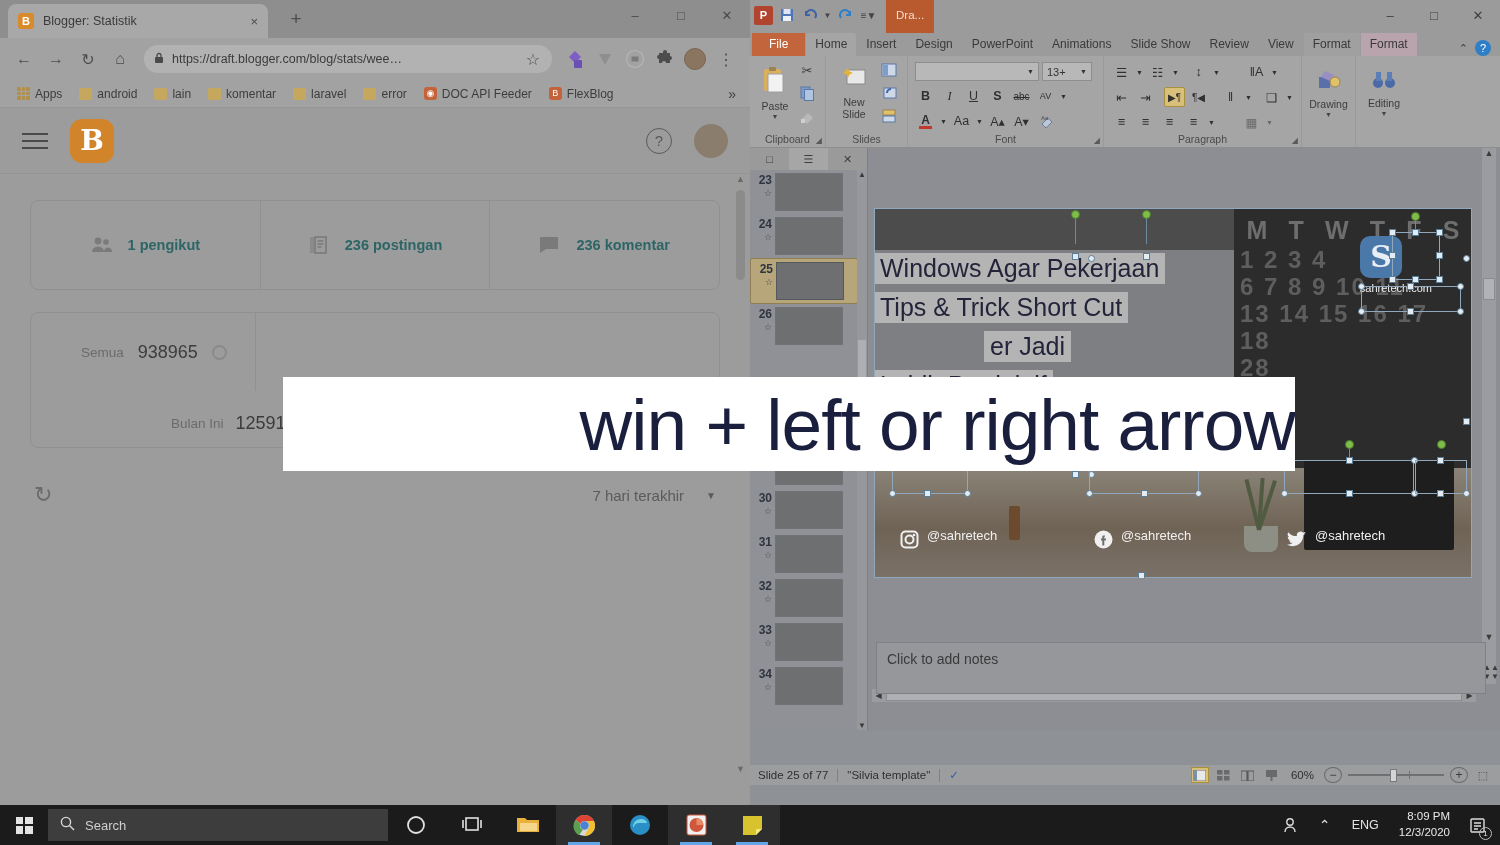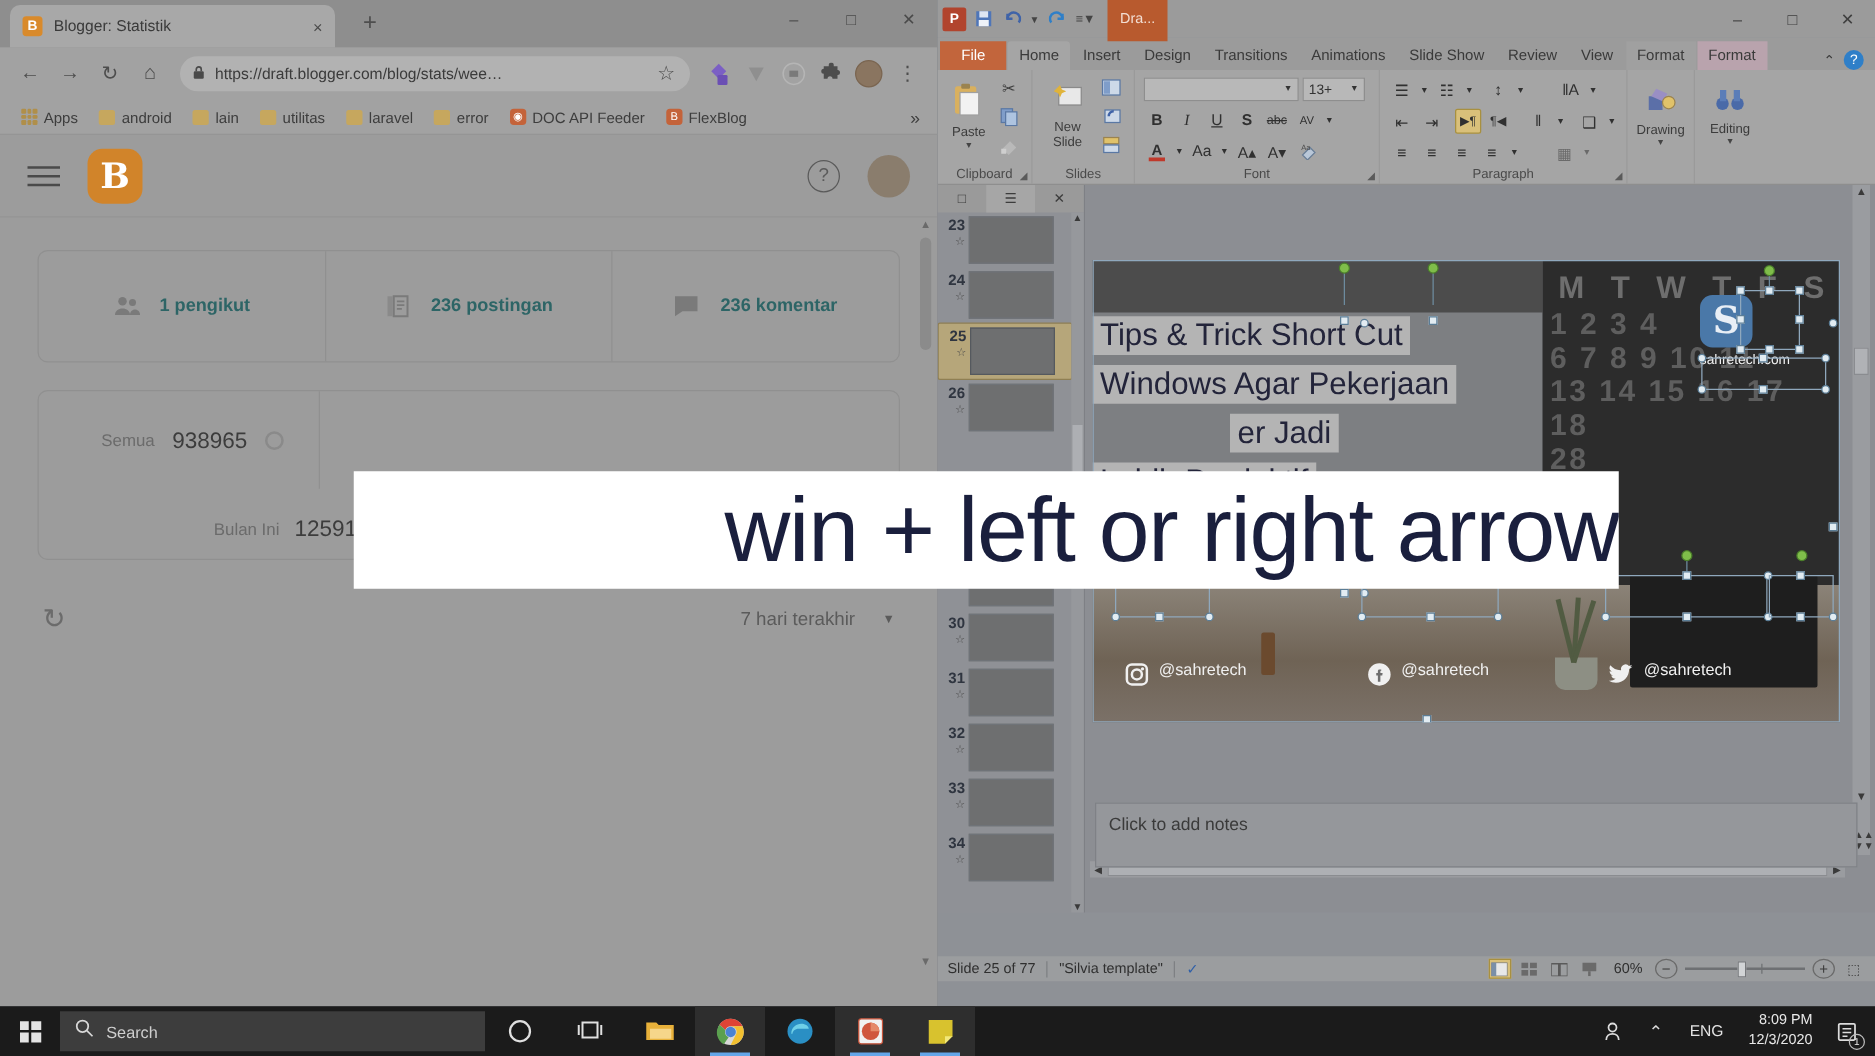--- a/index.html
+++ b/index.html
@@ -372,21 +372,21 @@
       <div class="bm">
         <span class="bm-folder"></span>
         <span>android</span>
       </div>
       <div class="bm">
         <span class="bm-folder"></span>
         <span>lain</span>
       </div>
       <div class="bm">
         <span class="bm-folder"></span>
-        <span>utilitas</span>
+        <span>komentar</span>
       </div>
       <div class="bm">
         <span class="bm-folder"></span>
         <span>laravel</span>
       </div>
       <div class="bm">
         <span class="bm-folder"></span>
         <span>error</span>
       </div>
       <div class="bm">
@@ -518,21 +518,21 @@
         <div>□</div>
         <div>✕</div>
       </div>
     </div>
 
     <div class="ppt-tabs">
       <div class="ptab file">File</div>
       <div class="ptab active">Home</div>
       <div class="ptab">Insert</div>
       <div class="ptab">Design</div>
-      <div class="ptab">Transitions</div>
+      <div class="ptab">PowerPoint</div>
       <div class="ptab">Animations</div>
       <div class="ptab">Slide Show</div>
       <div class="ptab">Review</div>
       <div class="ptab">View</div>
       <div class="ptab fmt1">Format</div>
       <div class="ptab fmt2">Format</div>
       <div class="ptab-right">
         <span style="font-size:11px;color:#3a3a3a">⌃</span>
         <span style="width:16px;height:16px;border-radius:50%;background:#2f7fc8;color:#fff;font-size:11px;text-align:center;line-height:16px">?</span>
       </div>
@@ -833,22 +833,22 @@
               <div>6  7   8   9 10 11</div>
               <div>13 14 15 16 17 18</div>
               <div>28</div>
             </div>
           </div>
 
           <div class="slogo">S</div>
           <div class="sdom">sahretech.com</div>
 
           <div class="sl-title">
+            <div><span class="sl-line">Windows Agar Pekerjaan</span></div>
             <div><span class="sl-line">Tips &amp; Trick Short Cut</span></div>
-            <div><span class="sl-line">Windows Agar Pekerjaan</span></div>
             <div><span class="sl-line" style="margin-left:110px">er Jadi</span></div>
             <div><span class="sl-line">Lebih Produktif</span></div>
           </div>
 
           <div class="sl-desk">
             <div class="sl-mon"></div>
             <div class="sl-plant">
               <span class="pot"></span>
               <span class="lv" style="transform:rotate(-14deg)"></span>
               <span class="lv" style="transform:rotate(4deg)"></span>

